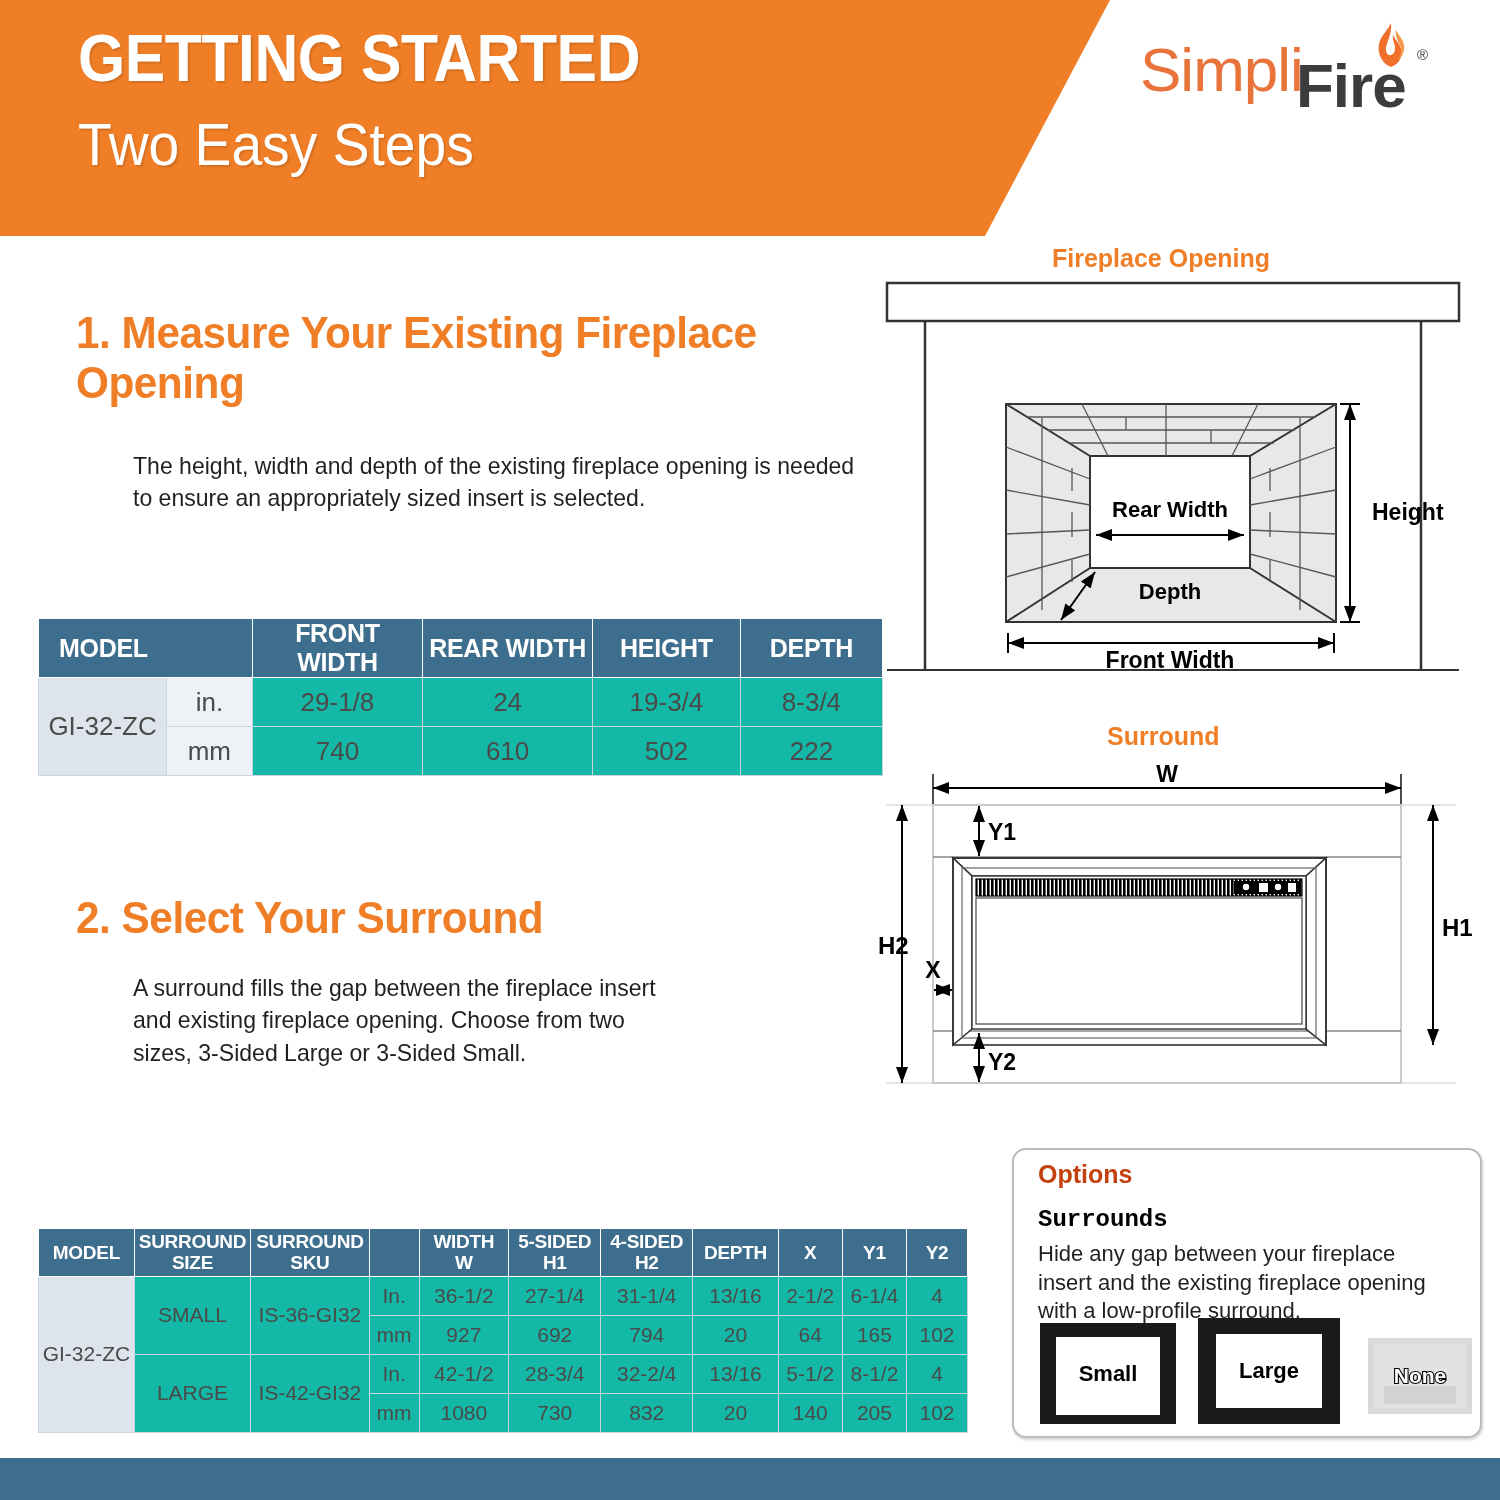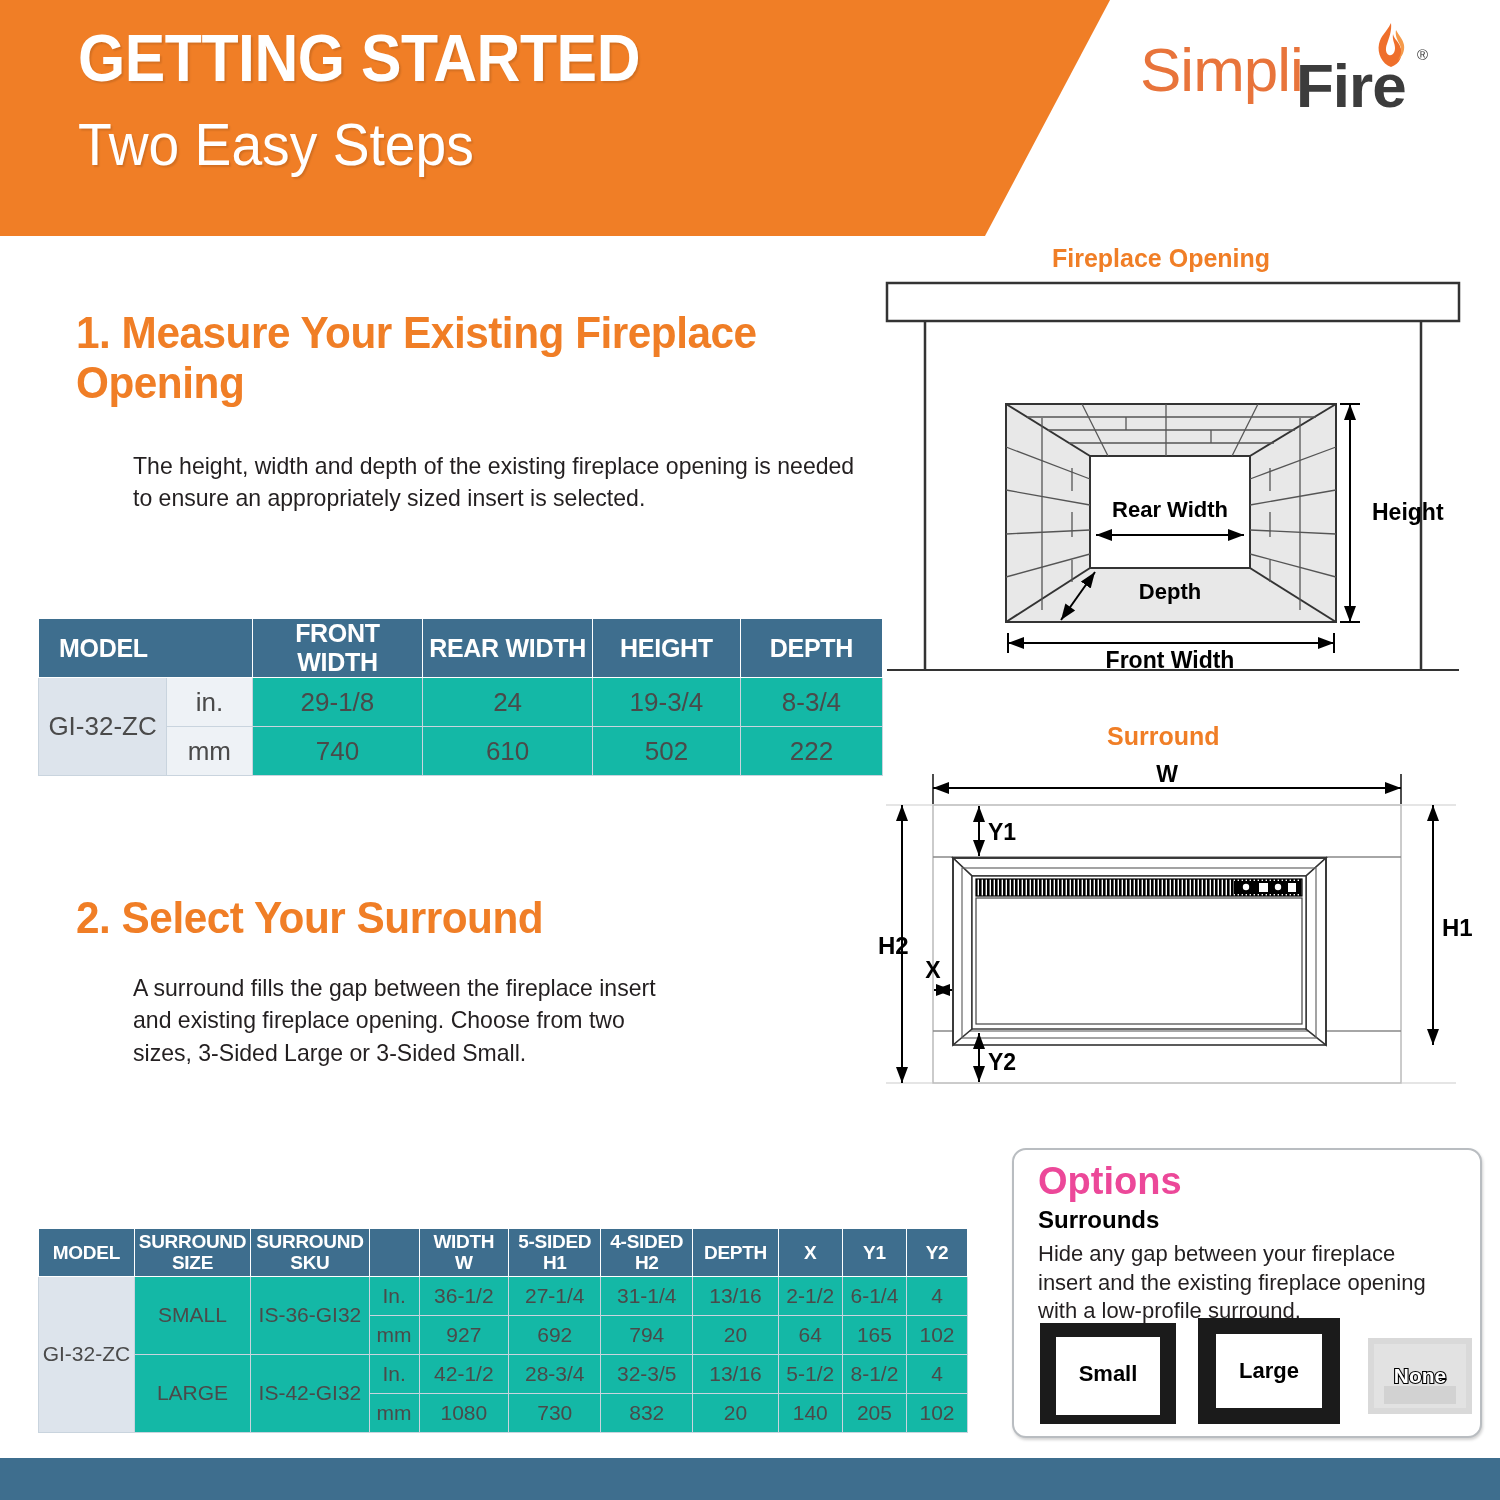--- a/index.html
+++ b/index.html
@@ -97,25 +97,25 @@
   }
   #sr-svg{position:absolute;left:876px;top:748px;}
   
   #options-box{
     position:absolute;left:1012px;top:1148px;width:466px;height:286px;
     border:2px solid #b9bdc1;border-radius:14px;background:#ffffff;
     box-shadow:1px 2px 3px rgba(0,0,0,.18);
   }
   #options-title{
     position:absolute;left:1038px;top:1160px;
-    font-size:38px;font-weight:bold;color:#ec4899;
+    font-size:25px;font-weight:bold;color:#c2410c;
   }
   #options-sub{
     position:absolute;left:1038px;top:1206px;
-    font-size:24px;font-weight:bold;color:#000000;
+    font-size:24px;font-weight:bold;color:#000000;font-family:Liberation Mono, monospace;
   }
   #options-desc{
     position:absolute;left:1038px;top:1240px;width:410px;
     font-size:22px;line-height:1.3;color:#231f20;
   }
   #th-small{position:absolute;left:1040px;top:1323px;width:136px;height:101px;}
   #th-large{position:absolute;left:1198px;top:1318px;width:142px;height:106px;}
   #th-none{position:absolute;left:1368px;top:1338px;width:104px;height:76px;}
   
   #footer{
@@ -229,21 +229,21 @@
       <td>64</td>
       <td>165</td>
       <td>102</td>
     </tr>
     <tr>
       <td rowspan="2">LARGE</td>
       <td rowspan="2">IS-42-GI32</td>
       <td>In.</td>
       <td>42-1/2</td>
       <td>28-3/4</td>
-      <td>32-3/5</td>
+      <td>32-2/4</td>
       <td>13/16</td>
       <td>5-1/2</td>
       <td>8-1/2</td>
       <td>4</td>
     </tr>
     <tr>
       <td>mm</td>
       <td>1080</td>
       <td>730</td>
       <td>832</td>

